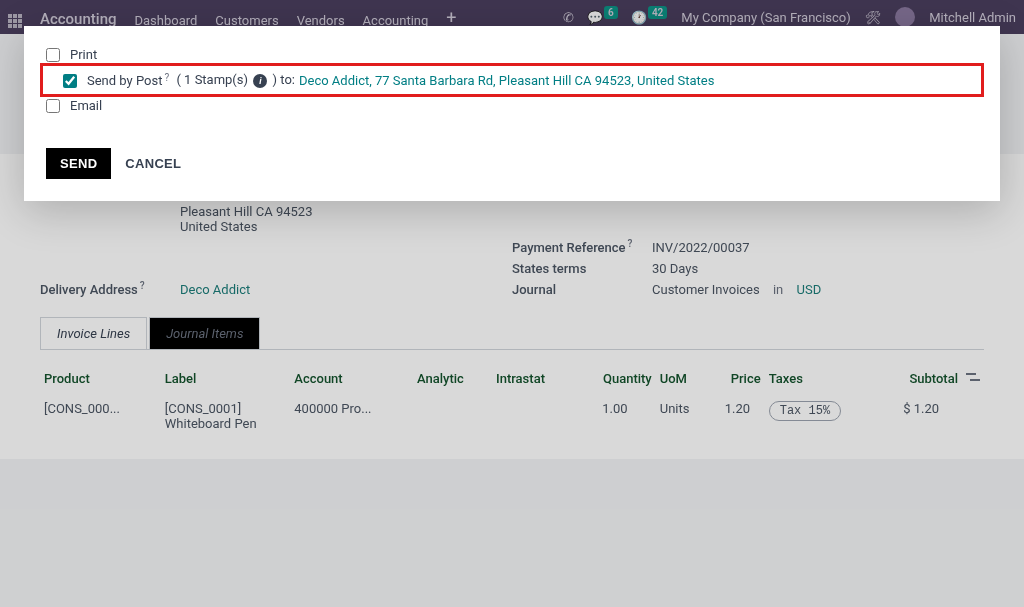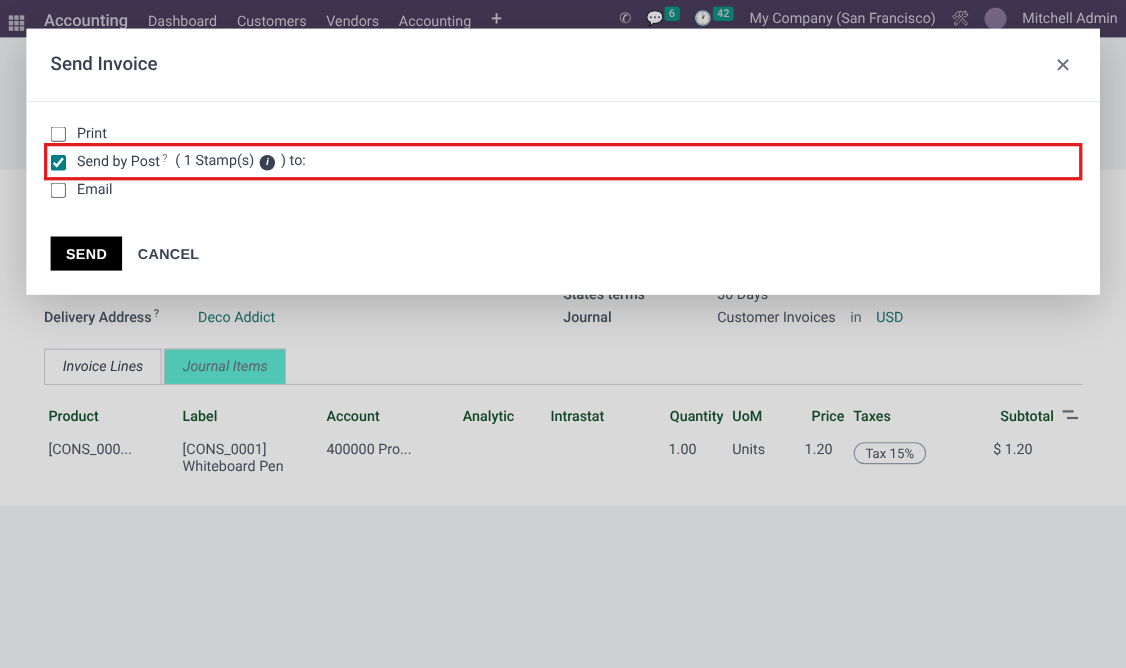--- a/index.html
+++ b/index.html
@@ -21,47 +21,47 @@
 
     
     .bg-form { background: #fff; padding: 20px 40px; margin-top: 120px; }
     .form-row { display: flex; margin-bottom: 6px; }
     .form-col { flex: 1; display: flex; }
     .form-label { width: 140px; color: #4b5563; font-weight: 500; }
     .form-val { color: #4b5563; }
     .form-val-link { color: #1c7d7a; }
 
     .tabs { display: flex; border-bottom: 1px solid #d1d5db; margin-top: 20px; font-style: italic; }
-    .tab { padding: 8px 16px; background: #5eead4; border: 1px solid #d1d5db; border-bottom: none; margin-right: 2px; color: #6b7280; cursor: pointer; }
+    .tab { padding: 8px 16px; background: #000000; border: 1px solid #d1d5db; border-bottom: none; margin-right: 2px; color: #6b7280; cursor: pointer; }
     .tab.active { background: #fff; color: #374151; }
 
     .inv-table { width: 100%; margin-top: 14px; border-collapse: collapse; }
     .inv-table th { text-align: left; font-weight: 500; color: #14532d; padding: 6px 4px; font-size: 13px; }
     .inv-table th.num { text-align: right; }
     .inv-table td { padding: 8px 4px; vertical-align: top; color: #4b5563; }
     .inv-table td.num { text-align: center; }
-    .tax-pill { border: 1px solid #9ca3af; border-radius: 12px; padding: 2px 10px; font-size: 12px; display: inline-block; }
+    .tax-pill { border: 1px solid #9ca3af; border-radius: 12px; padding: 2px 10px; font-size: 12px; display: inline-block; font-family: Liberation Mono, monospace; }
 
     .journal-in { margin: 0 10px; color: #6b7280; }
 
     
     .modal { position: absolute; top: 26px; left: 24px; right: 24px; background: #fff; box-shadow: 0 10px 40px rgba(0,0,0,0.2); z-index: 100; }
     .modal-header { display: flex; align-items: center; padding: 18px 22px; border-bottom: 1px solid #e5e7eb; }
     .modal-title { font-size: 17px; font-weight: 500; color: #374151; }
     .modal-close { margin-left: auto; cursor: pointer; color: #6b7280; font-size: 18px; padding: 4px; }
     .modal-body { padding: 16px 22px 20px; }
     .opt-row { display: flex; align-items: flex-end; padding: 5px 0; }
     .opt-row input[type=checkbox] { margin-right: 10px; width: 14px; height: 14px; accent-color: #017e84; }
     .opt-label { color: #374151; }
     .opt-super { font-size: 10px; color: #6b7280; position: relative; top: -5px; margin-left: 2px; }
     .opt-extra { margin-left: 4px; color: #374151; }
     .opt-addr { color: #017e84; }
     .info-circle { display: inline-flex; width: 14px; height: 14px; border-radius: 50%; background: #374151; color: #fff; font-size: 9px; font-weight: bold; align-items: center; justify-content: center; font-style: italic; margin: 0 2px; }
 
-    .highlight-red { border: 3px solid #e11d1d; margin: -4px -6px; padding: 1px 3px; }
+    .highlight-red { border: 3px solid #e11d1d; margin: -4px -6px; padding: 1px 20px; }
 
     .modal-footer { padding: 10px 22px 22px; display: flex; gap: 14px; align-items: center; }
     .btn-send { background: #000000; color: #fff; border: none; padding: 8px 14px; font-size: 13px; font-weight: 600; cursor: pointer; letter-spacing: 0.3px; }
     .btn-cancel { background: none; border: none; color: #374151; font-size: 13px; font-weight: 600; cursor: pointer; letter-spacing: 0.3px; }
 
     .swap-icon { display: inline-block; width: 14px; height: 14px; position: relative; }
     .swap-icon::before, .swap-icon::after { content: ''; position: absolute; width: 10px; height: 2px; background: #6b7280; }
     .swap-icon::before { top: 3px; left: 0; }
     .swap-icon::after { bottom: 3px; right: 0; }
   </style>
@@ -179,35 +179,32 @@
         <td class="num">$ 1.20</td>
         <td></td>
       </tr>
     </tbody>
   </table>
 </div>
 
 <div class="backdrop"></div>
 
 <div class="modal">
-  <div class="modal-header">
-    <div class="modal-title">Send Invoice</div>
-    <div class="modal-close">✕</div>
-  </div>
   <div class="modal-body">
     <div class="opt-row">
       <input type="checkbox" style="">
       <span class="opt-label">Print</span>
     </div>
     <div class="highlight-red">
       <div class="opt-row">
         <input type="checkbox" checked="" style="">
         <span class="opt-label">Send by Post</span>
         <span class="opt-super">?</span>
         <span class="opt-extra">&nbsp;<span>( 1 Stamp(s)</span> <span class="info-circle">i</span> <span>) to:</span></span>
+        <span class="opt-addr" style="margin-left:4px;">Deco Addict, 77 Santa Barbara Rd, Pleasant Hill CA 94523, United States</span>
       </div>
     </div>
     <div class="opt-row">
       <input type="checkbox" style="">
       <span class="opt-label">Email</span>
     </div>
   </div>
   <div class="modal-footer">
     <button class="btn-send">SEND</button>
     <button class="btn-cancel">CANCEL</button>

